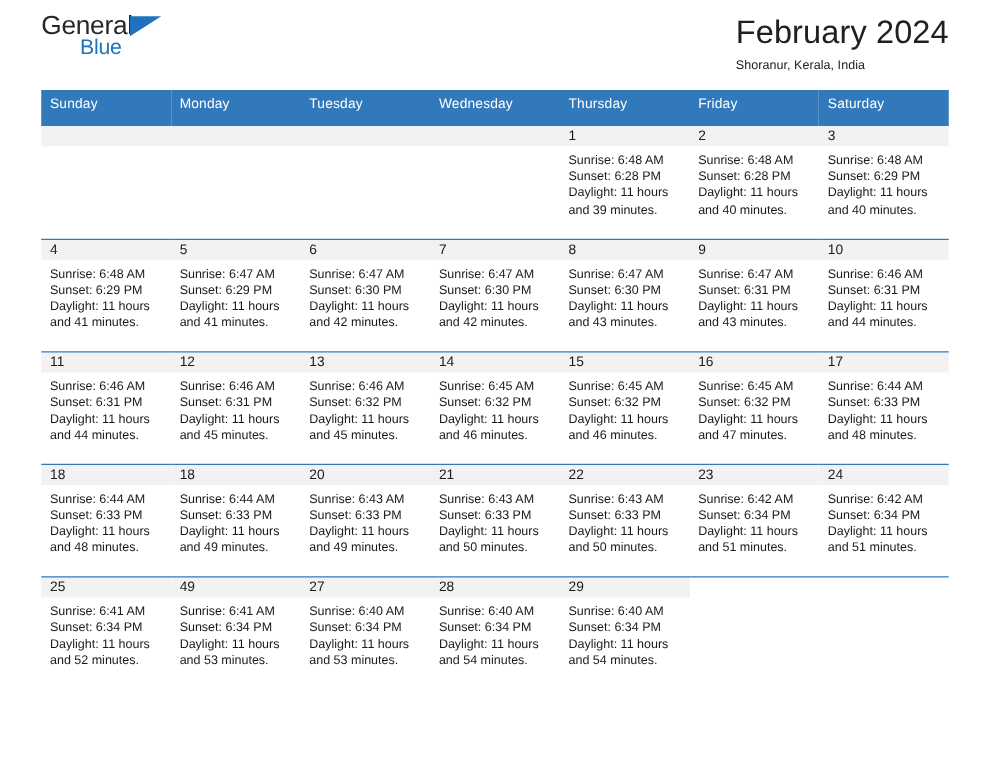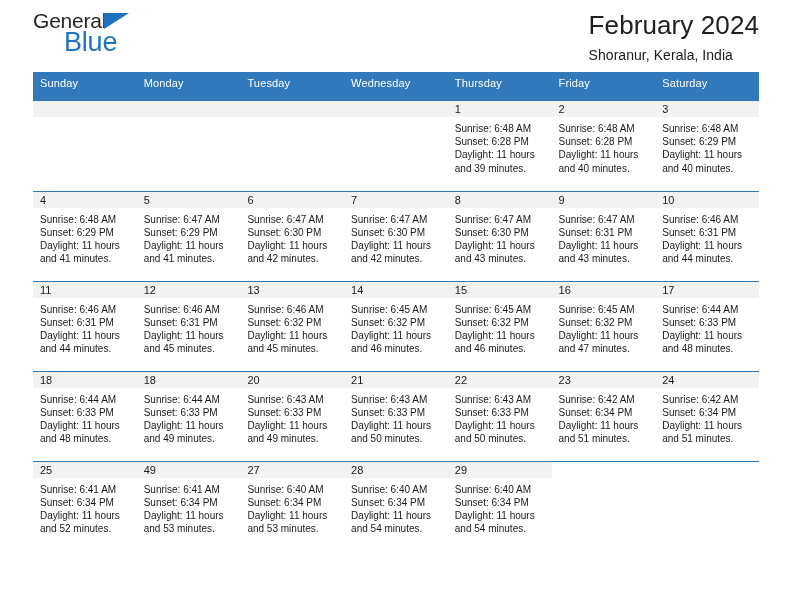--- a/index.html
+++ b/index.html
@@ -49,38 +49,38 @@
     top: 3px;
     width: 0;
     height: 0;
     border-left: 25px solid #1f72bd;
     border-bottom: 16px solid transparent;
   }
   .logo-blue {
     position: absolute;
     left: 31px;
     top: 19px;
-    font-size: 27px;
+    font-size: 17px;
     letter-spacing: -0.2px;
     color: #1f72bd;
   }
 
   .titlewrap {
     text-align: left;
     padding-top: 1px;
   }
   .cal-title {
     font-size: 26px;
     font-weight: normal;
     color: #202020;
     line-height: 1.12;
     letter-spacing: 0.1px;
   }
   .cal-subtitle {
-    font-size: 14px;
+    font-size: 10px;
     color: #202020;
     margin-top: 7px;
     letter-spacing: 0.05px;
   }
 
   
   .calendar {
     width: 726px;
     border-collapse: collapse;
     table-layout: fixed;

